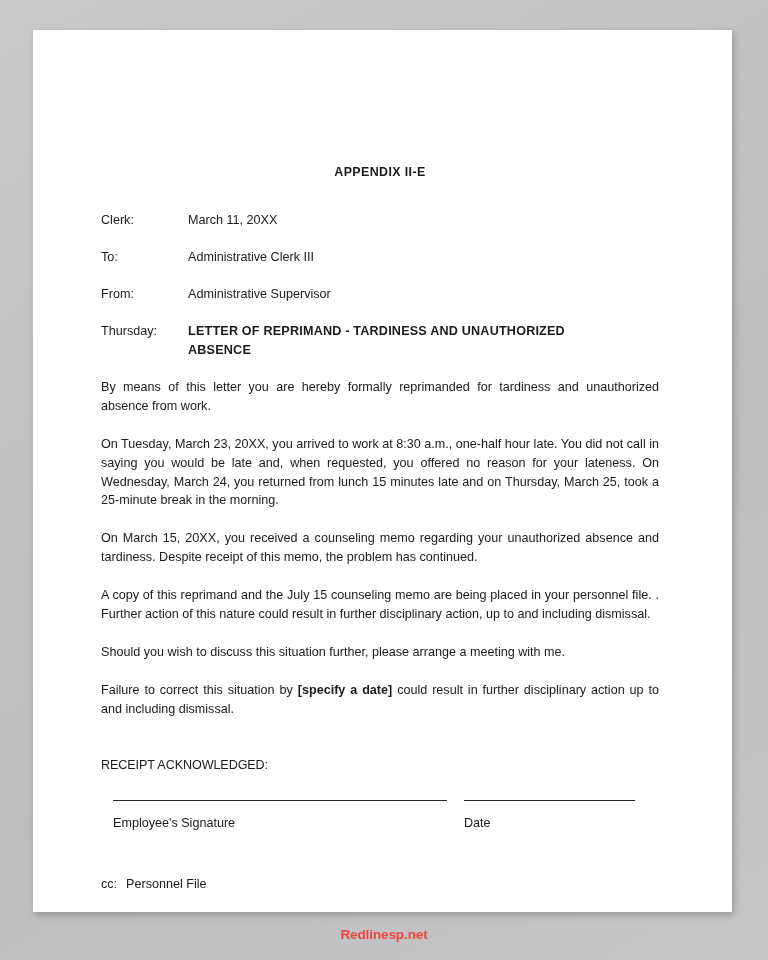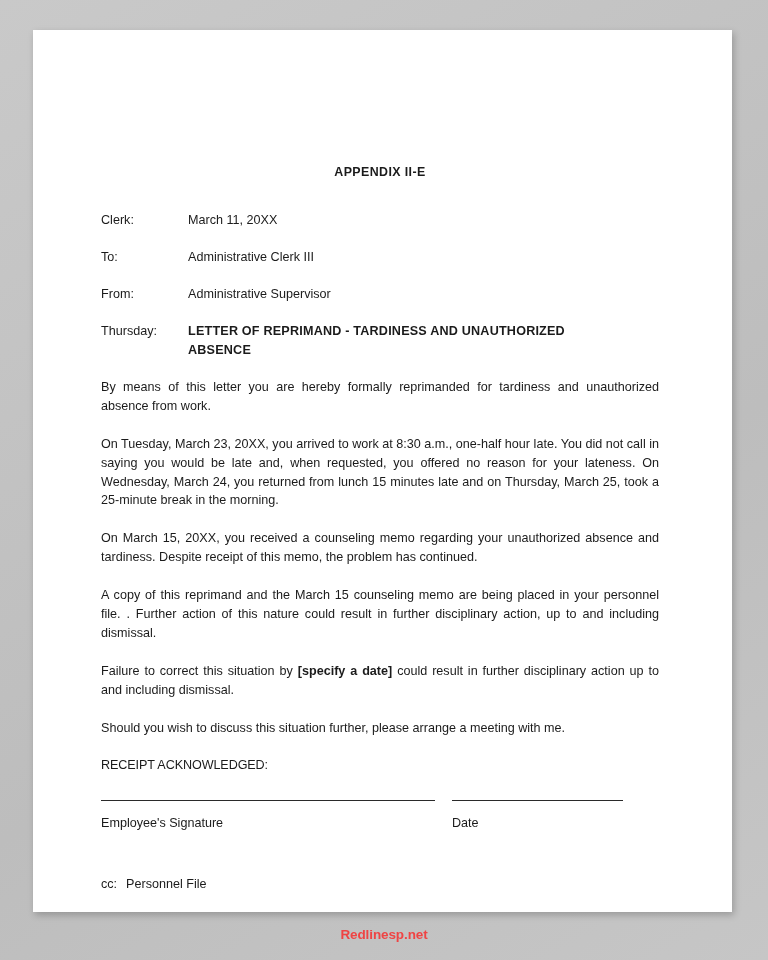--- a/index.html
+++ b/index.html
@@ -118,21 +118,21 @@
   .ack {
     position: absolute;
     left: 0;
     top: 691px;
     font-size: 12.6px;
     letter-spacing: -0.1px;
   }
 
   .sig-area {
     position: absolute;
-    left: 0;
+    left: 12px;
     top: 735px;
     width: 560px;
   }
   .sig-lines {
     position: relative;
     height: 2px;
   }
   .sig-rule {
     position: absolute;
     top: 0;
@@ -210,26 +210,26 @@
       </div>
 
       <div class="body-block">
 
         <p class="para">By means of this letter you are hereby formally reprimanded for tardiness and unauthorized absence from work.</p>
 
         <p class="para">On Tuesday, March 23, 20XX, you arrived to work at 8:30 a.m., one-half hour late. You did not call in saying you would be late and, when requested, you offered no reason for your lateness. On Wednesday, March 24, you returned from lunch 15 minutes late and on Thursday, March 25, took a 25-minute break in the morning.</p>
 
         <p class="para">On March 15, 20XX, you received a counseling memo regarding your unauthorized absence and tardiness. Despite receipt of this memo, the problem has continued.</p>
 
-        <p class="para">A copy of this reprimand and the March 15 counseling memo are being placed in your personnel file. . Further action of this nature could result in further disciplinary action, up to and including dismissal.</p>
-
+        <p class="para">A copy of this reprimand and the July 15 counseling memo are being placed in your personnel file. . Further action of this nature could result in further disciplinary action, up to and including dismissal.</p>
+
+
+        <p class="para last-left">Should you wish to discuss this situation further, please arrange a meeting with me.</p>
 
         <p class="para"><span>Failure to correct this situation by </span><b>[specify a date]</b><span> could result in further disciplinary action up to and including dismissal.</span></p>
-
-        <p class="para last-left">Should you wish to discuss this situation further, please arrange a meeting with me.</p>
 
       </div>
 
       <div class="ack">RECEIPT ACKNOWLEDGED:</div>
 
       <div class="sig-area">
         <div class="sig-lines">
           <div class="sig-rule one"></div>
           <div class="sig-rule two"></div>
         </div>

